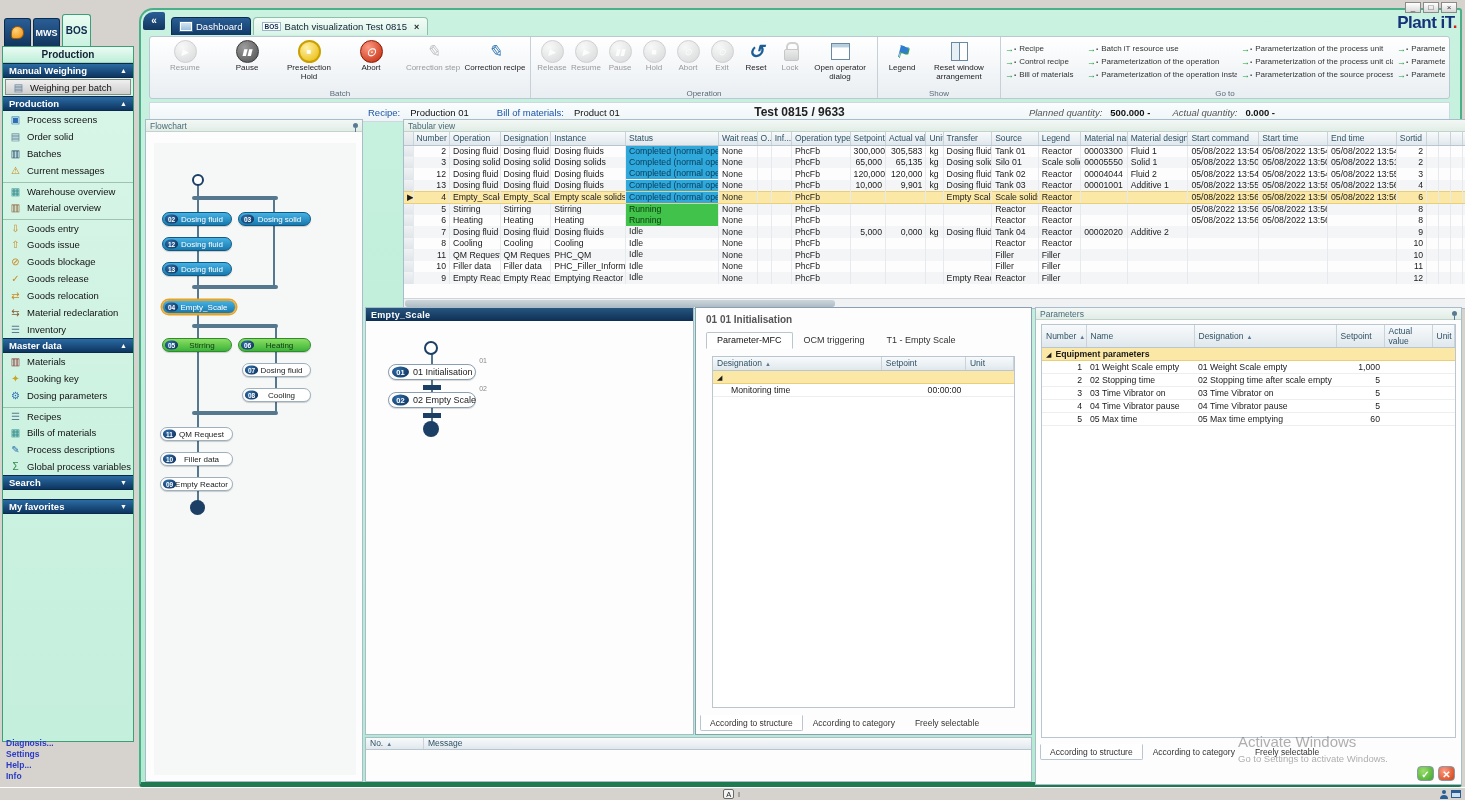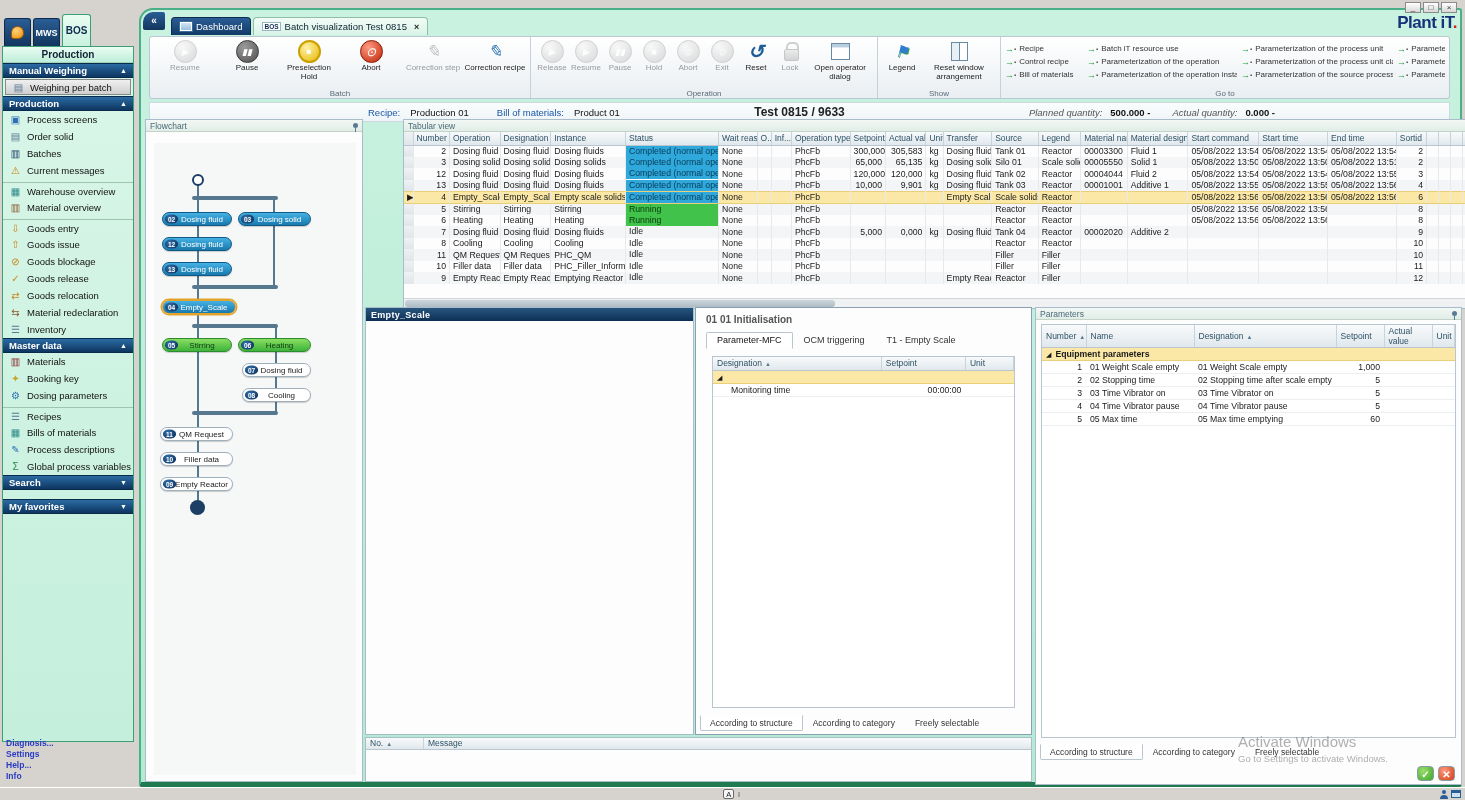--- a/index.html
+++ b/index.html
@@ -1084,20 +1084,58 @@
         <div class="arrow">▲</div>
         <div class="thumb"></div>
       </div>
       <div class="hscroll">
           <div class="thumb"></div>
         </div>
     </div>
 
     <div class="panel p-es">
       <div class="es-title">Empty_Scale</div>
+      <div class="es-canvas">
+
+      <div class="fci es-vline" style="left:55px;top:22px;height:78px">
+            
+            
+            
+          </div>
+          <div class="fci es-start" style="left:48px;top:13px">
+            
+            
+            
+          </div>
+          <div class="fci es-node nselected" style="left:12px;top:36px;width:88px">
+            <span class="fc-badge">01</span>
+            <span class="fc-label">01 Initialisation</span>
+            <span class="fc-sup">01</span>
+          </div>
+          <div class="fci es-tbar" style="left:47px;top:57px">
+            
+            
+            
+          </div>
+          <div class="fci es-node" style="left:12px;top:64px;width:88px">
+            <span class="fc-badge">02</span>
+            <span class="fc-label">02 Empty Scale</span>
+            <span class="fc-sup">02</span>
+          </div>
+          <div class="fci es-tbar" style="left:47px;top:85px">
+            
+            
+            
+          </div>
+          <div class="fci es-end" style="left:47px;top:93px">
+            
+            
+            
+          </div>
+        </div>
     </div>
 
     <div class="panel p-init">
       <div class="i-title">01 01 Initialisation</div>
       <div class="i-tabs">
 
       <div class="itab active">Parameter-MFC</div>
           <div class="itab">OCM triggering</div>
           <div class="itab">T1 - Empty Scale</div>
         </div>

